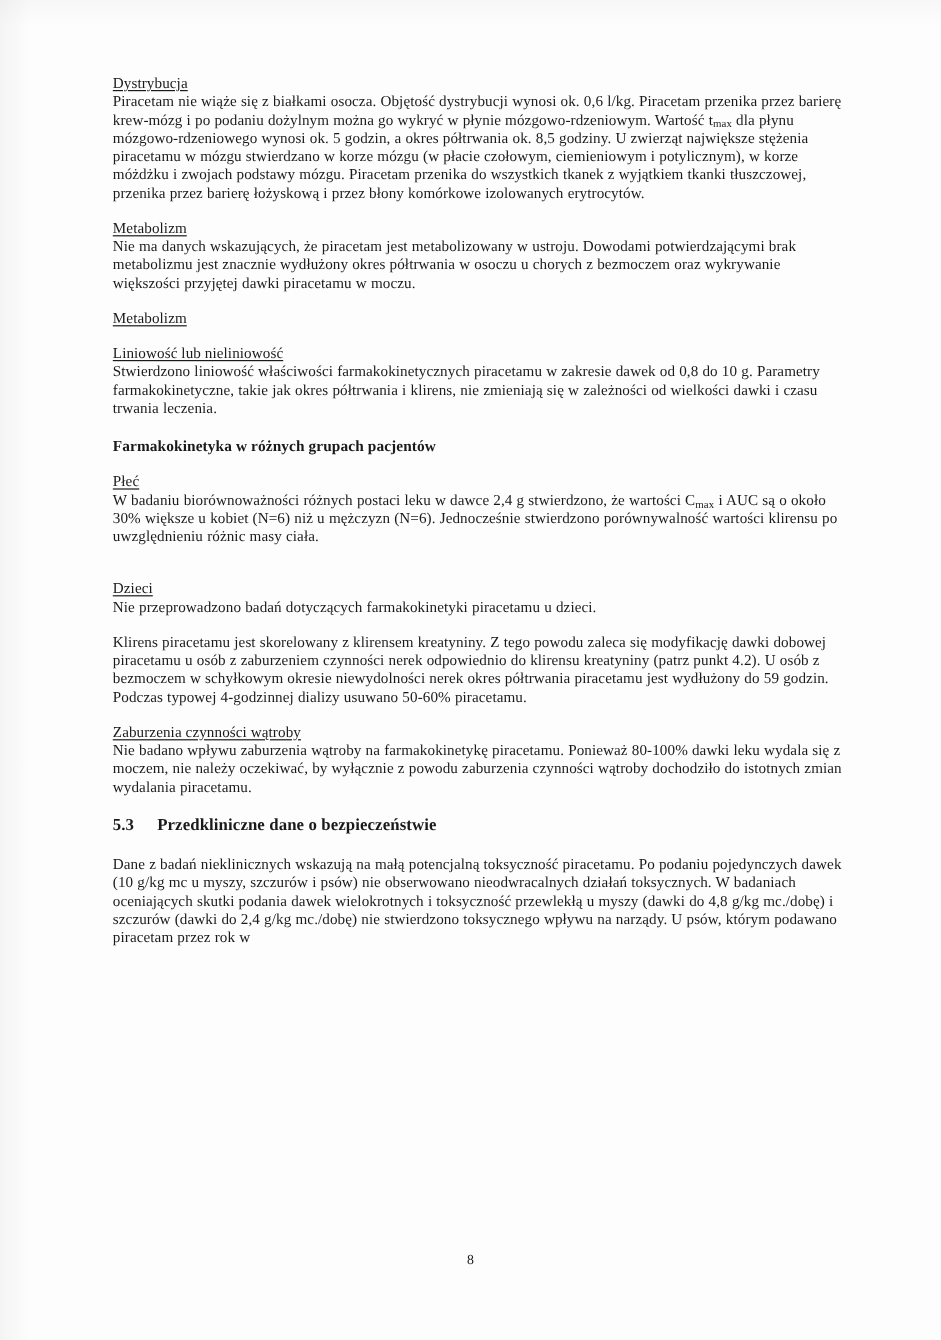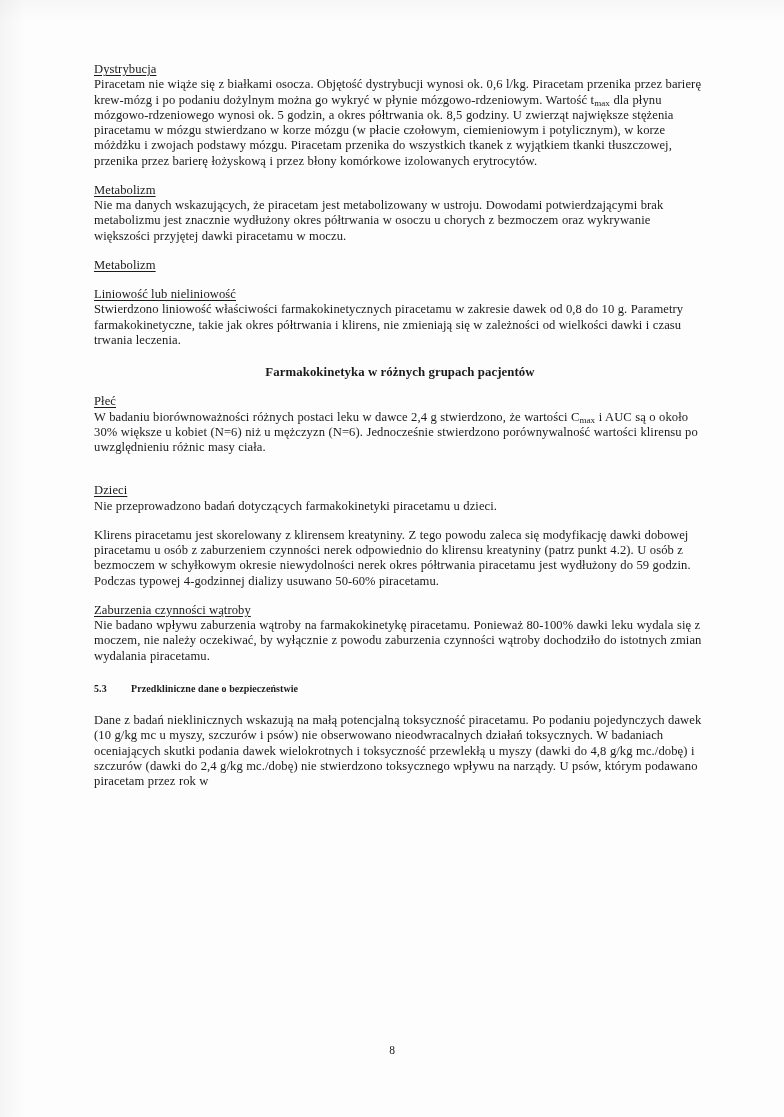--- a/index.html
+++ b/index.html
@@ -63,26 +63,25 @@
     letter-spacing: 0.08px;
   }
 
   
   .bold-head {
     font-size: 12.8px;
     line-height: 15.25px;
     margin: 0;
     font-weight: bold;
     letter-spacing: 0.08px;
-    text-align: center;
   }
 
   
   .numbered-head {
-    font-size: 10px;
+    font-size: 14px;
     line-height: 15.25px;
     margin: 0;
     font-weight: bold;
     display: flex;
     letter-spacing: 0.08px;
   }
   .numbered-head .sec-num {
     width: 37px;
     flex: 0 0 37px;
   }

